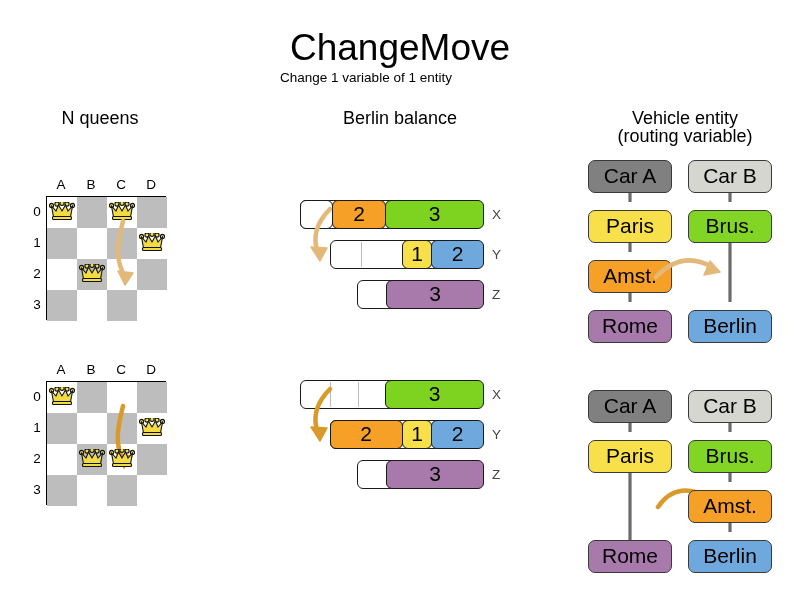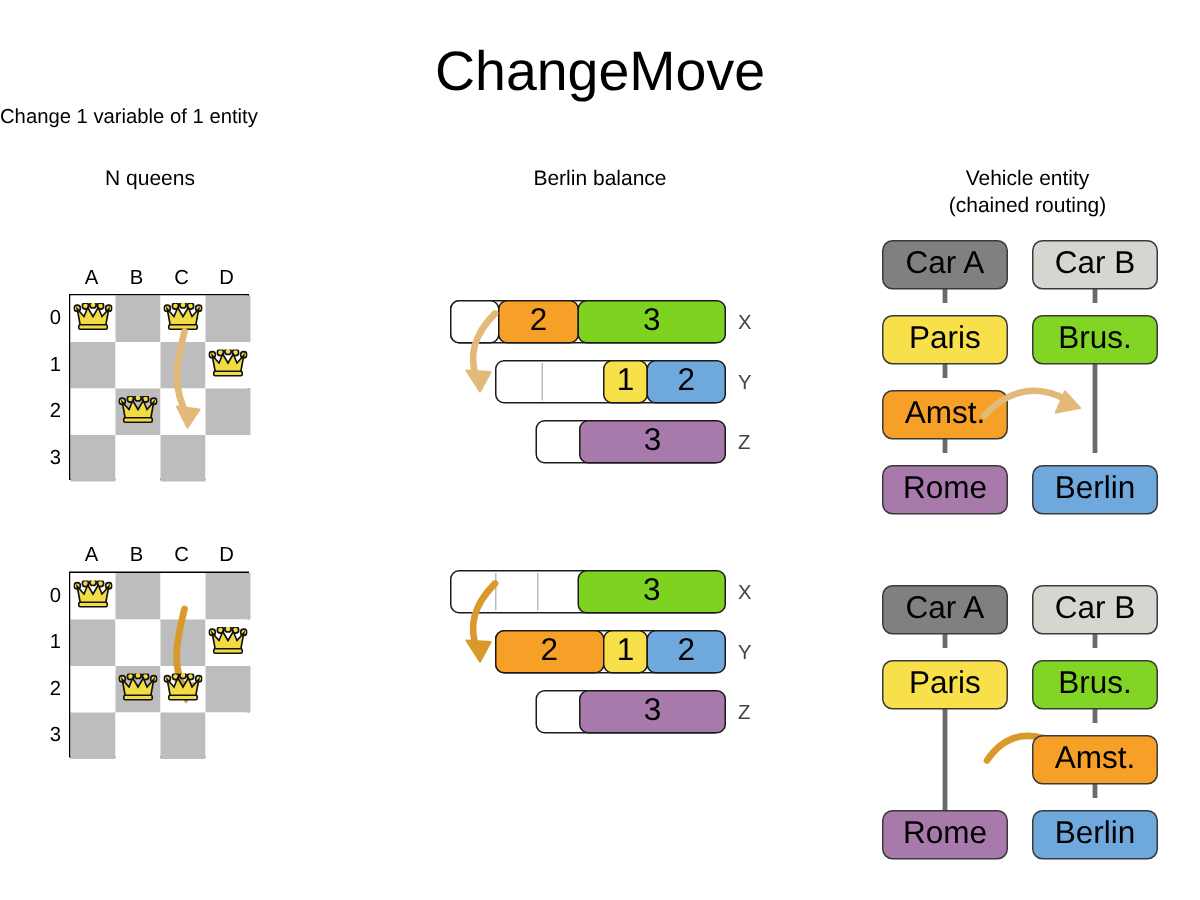--- a/index.html
+++ b/index.html
@@ -10,25 +10,25 @@
     color:#000;
   }
   .abs{position:absolute;}
 
   
   #page-title{
     left:0;top:26px;width:800px;text-align:center;
     font-size:37px;font-weight:400;letter-spacing:0px;line-height:44px;
   }
   #page-subtitle{
-    left:0;top:70px;width:732px;text-align:left;
+    left:0;top:70px;width:732px;text-align:center;
     font-size:13.5px;font-weight:400;line-height:16px;
   }
   .col-heading{
-    text-align:center;font-size:14px;line-height:17px;
+    text-align:center;font-size:18px;line-height:17px;
   }
 
   
   .board-wrap{width:170px;height:150px;}
   .board{
     position:absolute;left:16px;top:26px;
     width:120px;height:124px;
     border:1.6px solid #000;box-sizing:border-box;
     background:#fff;
   }
@@ -75,21 +75,21 @@
 </style>
 </head>
 <body>
 
 <div class="abs" id="page-title">ChangeMove</div>
 <div class="abs" id="page-subtitle">Change 1 variable of 1 entity</div>
 
 <div class="abs col-heading" style="left:20px;top:110px;width:160px;">N queens</div>
 <div class="abs col-heading" style="left:310px;top:110px;width:180px;">Berlin balance</div>
 <div class="abs col-heading" style="left:590px;top:110px;width:190px;">Vehicle entity</div>
-<div class="abs col-heading" style="left:590px;top:128px;width:190px;">(chained routing)</div>
+<div class="abs col-heading" style="left:590px;top:128px;width:190px;">(routing variable)</div>
 
 <div class="abs board-wrap" style="left:30px;top:170px;">
   <div class="abs file-label" style="left:16px;">A</div>
   <div class="abs file-label" style="left:46px;">B</div>
   <div class="abs file-label" style="left:76px;">C</div>
   <div class="abs file-label" style="left:106px;">D</div>
 
   <div class="rank-label" style="top:26px;">0</div>
   <div class="rank-label" style="top:57px;">1</div>
   <div class="rank-label" style="top:88px;">2</div>

